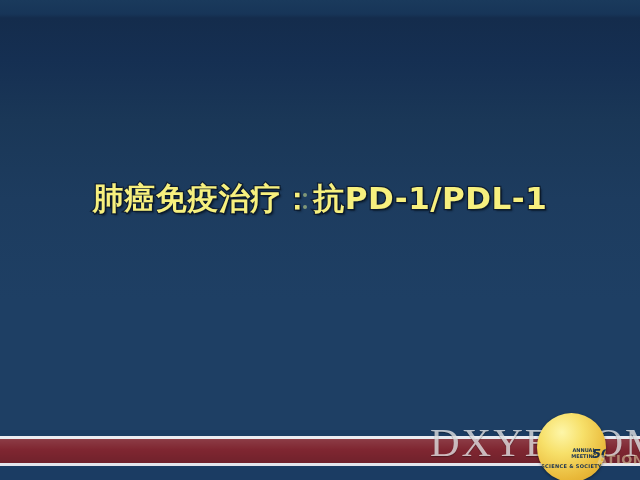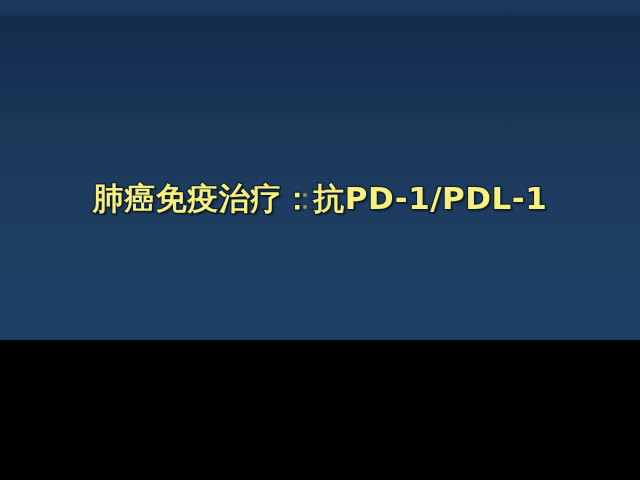--- a/index.html
+++ b/index.html
@@ -4,21 +4,21 @@
 <style>
   html, body {
     margin: 0;
     padding: 0;
     background: #000;
   }
 
   #slide {
     position: relative;
     width: 640px;
-    height: 340px;
+    height: 480px;
     overflow: hidden;
     font-family: "Liberation Sans", sans-serif;
     background: #15803d;
   }
 
   
   .bg-gradient {
     position: absolute;
     inset: 0;
     background: linear-gradient(

